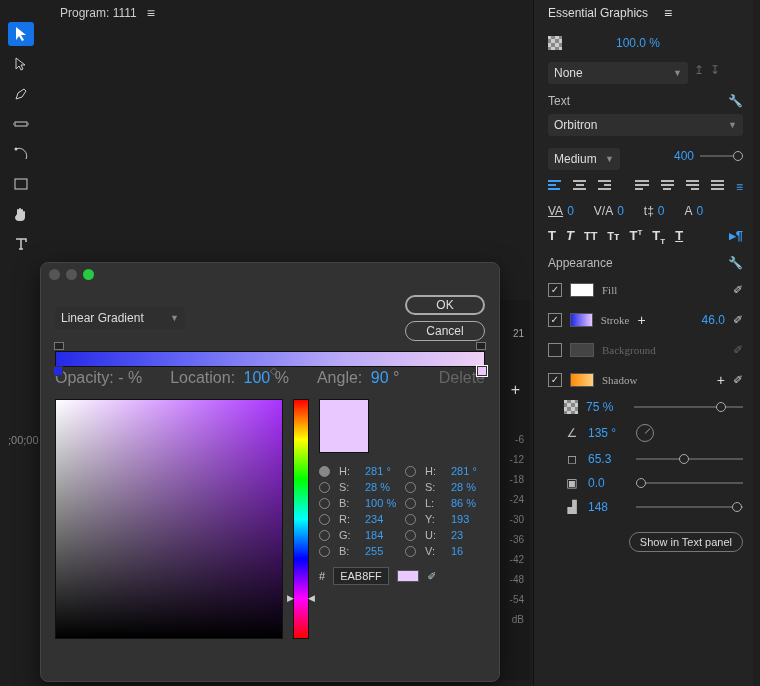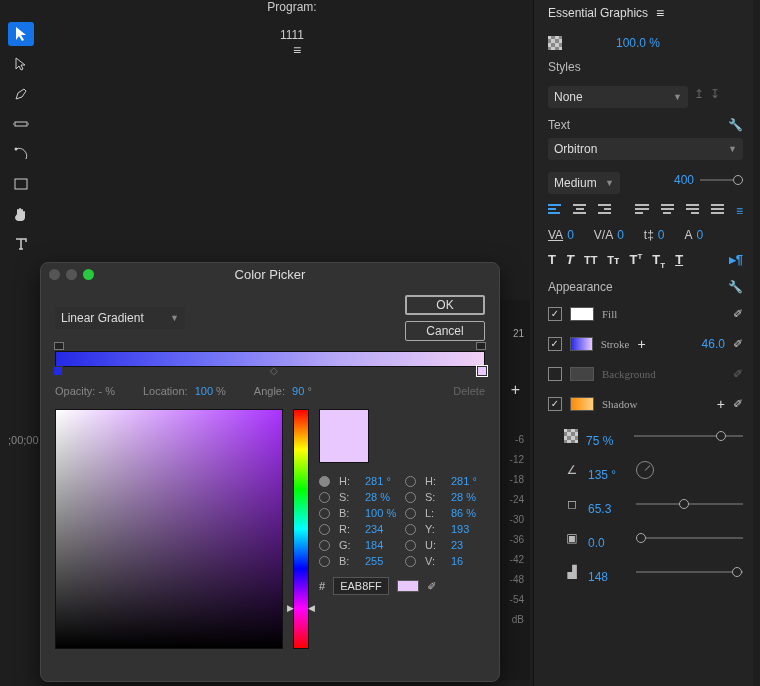--- a/index.html
+++ b/index.html
@@ -4,31 +4,31 @@
 <style>
   * { box-sizing: border-box; margin: 0; padding: 0; font-family: -apple-system, BlinkMacSystemFont, "Segoe UI", Arial, sans-serif; }
   body { background: #1e1e1e; width: 760px; height: 686px; color: #ccc; font-size: 12px; overflow: hidden; position: relative; }
 
   .left-tools { position: absolute; left: 8px; top: 22px; width: 30px; display: flex; flex-direction: column; gap: 6px; }
   .tool { width: 26px; height: 24px; display: flex; align-items: center; justify-content: center; color: #ccc; border-radius: 3px; cursor: pointer; }
   .tool.active { background: #1473e6; }
   .tool svg { width: 16px; height: 16px; }
 
   .program-panel { position: absolute; left: 46px; top: 0; width: 478px; }
-  .program-header { height: 26px; display: flex; align-items: center; padding-left: 14px; color: #ccc; flex-direction: column; }
+  .program-header { height: 26px; display: flex; align-items: center; padding-left: 14px; color: #ccc; }
   .program-header .menu { margin-left: 10px; font-size: 14px; }
   .monitor { margin: 4px 14px 0 20px; width: 440px; height: 230px; background: #000; border: 2px solid #161616; position: relative; }
   .text-layer { position: absolute; left: 14px; top: 102px; width: 412px; height: 106px; border: 1px solid #2c6dd6; }
   .pr-text-shadow { position: absolute; left: 28px; top: 128px; font-size: 74px; font-weight: 700; letter-spacing: -2px; color: #000; filter: blur(12px); text-shadow: 0 0 30px #ff9b2a, 0 0 18px #ff9b2a; font-family: "Arial Black", sans-serif; }
   .pr-text { position: absolute; left: 18px; top: 110px; font-size: 74px; font-weight: 700; letter-spacing: -2px; color: #fff; -webkit-text-stroke: 6px #2c3ae2; font-family: "Arial Black", sans-serif; }
   .pr-text span { -webkit-text-stroke: 0; }
   .sel-handle { position: absolute; width: 6px; height: 6px; background: #fff; border: 1px solid #256ad1; }
 
   .right-panel { position: absolute; left: 533px; top: 0; width: 220px; height: 686px; background: #232323; border-left: 1px solid #111; overflow: hidden; padding: 0 10px 0 14px; }
-  .rp-header { height: 26px; display: flex; align-items: center; font-size: 12px; color: #ddd; }
+  .rp-header { height: 26px; display: flex; align-items: center; font-size: 12px; color: #ddd; gap: 8px; }
   .rp-header .menu { margin-left: 8px; font-size: 14px; }
   .section-title { font-size: 12px; color: #bbb; margin-top: 10px; display: flex; align-items: center; justify-content: space-between; }
   .dropdown { background: #2f2f2f; height: 22px; display: flex; align-items: center; padding: 0 6px; border-radius: 3px; margin-top: 6px; width: 140px; justify-content: space-between; color: #ddd; }
   .dropdown.full { width: 100%; }
   .dropdown .chev { font-size: 9px; color: #888; }
   .row { display: flex; align-items: center; gap: 6px; margin-top: 6px; }
   .blue-val { color: #3a9ff5; margin-left: 48px; }
   .slider-track { flex: 1; height: 2px; background: #555; position: relative; }
   .slider-track .thumb { position: absolute; right: 0; top: -4px; width: 10px; height: 10px; border: 1px solid #aaa; border-radius: 50%; background: #232323; }
   .align-row { display: flex; gap: 12px; margin-top: 10px; }
@@ -39,40 +39,40 @@
   .tstyle-row { display: flex; gap: 10px; margin-top: 10px; font-size: 13px; font-weight: 700; color: #ddd; align-items: baseline; }
   .app-row { display: flex; align-items: center; gap: 8px; margin-top: 10px; height: 20px; }
   .cb { width: 14px; height: 14px; border: 1px solid #888; background: #232323; display: flex; align-items: center; justify-content: center; font-size: 10px; }
   .cb.checked::after { content: "✓"; color: #ddd; }
   .swatch { width: 24px; height: 14px; border: 1px solid #555; }
   .app-row .label { flex: 1; color: #aaa; font-size: 11px; font-family: Liberation Serif, serif; }
   .plus { color: #ddd; font-size: 14px; }
   .shadow-props { margin-left: 16px; }
   .sp-row { display: flex; align-items: center; gap: 8px; margin-top: 10px; }
   .sp-ic { width: 16px; text-align: center; color: #bbb; }
-  .sp-val { color: #3a9ff5; width: 40px; margin-top: 10px; }
+  .sp-val { color: #3a9ff5; width: 40px; }
   .sp-slider { flex: 1; height: 2px; background: #555; position: relative; }
   .sp-slider .thumb { position: absolute; top: -4px; width: 10px; height: 10px; border: 1px solid #aaa; border-radius: 50%; background: #232323; }
   .show-panel-btn { margin-top: 18px; margin-left: auto; border: 1px solid #777; border-radius: 10px; padding: 3px 10px; font-size: 11px; color: #ddd; width: fit-content; }
 
   .color-picker { position: absolute; left: 40px; top: 262px; width: 460px; height: 420px; background: #323232; border-radius: 8px; box-shadow: 0 8px 24px rgba(0,0,0,.6); border: 1px solid #444; }
   .cp-titlebar { height: 22px; display: flex; align-items: center; position: relative; padding-left: 8px; }
   .tl-dot { width: 11px; height: 11px; border-radius: 50%; background: #555; margin-right: 6px; }
   .tl-dot.g { background: #28c840; }
   .cp-title { position: absolute; left: 0; right: 0; text-align: center; color: #ddd; font-size: 13px; }
   .cp-body { padding: 10px 14px; }
   .cp-top { display: flex; align-items: center; justify-content: space-between; }
   .cp-top .dropdown { width: 130px; margin-top: 0; }
   .cp-btns { display: flex; flex-direction: column; gap: 6px; }
-  .cp-btn { width: 80px; height: 20px; border: 1px solid #aaa; border-radius: 2px; display: flex; align-items: center; justify-content: center; font-size: 12px; color: #ddd; }
+  .cp-btn { width: 80px; height: 20px; border: 1px solid #aaa; border-radius: 10px; display: flex; align-items: center; justify-content: center; font-size: 12px; color: #ddd; }
   .cp-btn.primary { border-width: 2px; }
   .grad-bar { margin-top: 10px; height: 16px; background: linear-gradient(to right, #2429e6, #6a6cf5, #b9a9f6, #f0d0f5); border: 1px solid #111; position: relative; }
   .grad-stop { position: absolute; bottom: -10px; width: 10px; height: 10px; background: #ddd; border: 1px solid #333; }
   .swatch-arrow { position: absolute; top: -10px; width: 10px; height: 8px; border: 1px solid #777; background: #222; }
-  .grad-readout { display: flex; gap: 28px; margin-top: 18px; color: #888; font-size: 11px; align-items: center; }
+  .grad-readout { display: flex; gap: 28px; margin-top: 2px; color: #888; font-size: 16px; align-items: center; }
   .grad-readout .v { color: #3a9ff5; margin-left: 4px; }
   .grad-readout .delete { margin-left: auto; color: #666; }
   .cp-main { display: flex; gap: 10px; margin-top: 12px; }
   .field { width: 236px; height: 240px; background: linear-gradient(to bottom, rgba(0,0,0,0), #000), linear-gradient(to right, #fff, #aa33ff); border: 1px solid #111; position: relative; }
   .hue { width: 16px; height: 240px; background: linear-gradient(to bottom, #ff0000, #ffff00, #00ff00, #00ffff, #0000ff, #ff00ff, #ff0000); border: 1px solid #111; }
   .right-col { flex: 1; }
   .preview { width: 50px; height: 54px; background: #e8c8ff; border: 1px solid #111; margin-bottom: 12px; }
   .val-grid { display: grid; grid-template-columns: 14px 20px 34px 14px 20px 34px; gap: 4px 6px; align-items: center; font-size: 11px; color: #bbb; }
   .val-grid .r { width: 11px; height: 11px; border: 1px solid #888; border-radius: 50%; }
   .val-grid .v { color: #3a9ff5; }
@@ -162,23 +162,20 @@
   <div class="rp-header">
     <span>Essential Graphics</span>
     <span class="menu">≡</span>
   </div>
 
   <div class="row" style="margin-top:10px">
     <span style="width:14px;height:14px;background:repeating-conic-gradient(#888 0 25%,#ccc 0 50%) 50%/8px 8px"></span>
     <span class="blue-val">100.0 %</span>
   </div>
 
-  <div class="section-title">
-      <span>Styles</span>
-    </div>
   <div class="row">
     <div class="dropdown">
         <span>None</span>
         <span class="chev">▼</span>
       </div>
     <span style="color:#666">↥</span>
     <span style="color:#666">↧</span>
   </div>
 
   <div class="section-title">
@@ -328,28 +325,28 @@
     <div class="sp-row">
         <span class="sp-ic">▟</span>
         <span class="sp-val">148</span>
         <div class="sp-slider">
           <div class="thumb" style="left:90%"></div>
         </div>
       </div>
   </div>
 
 
+  <div class="show-panel-btn">Show in Text panel</div>
 </div>
 
 <div class="color-picker">
   <div class="cp-titlebar">
     <div class="tl-dot"></div>
     <div class="tl-dot"></div>
     <div class="tl-dot g"></div>
-    <div class="cp-title">Color Picker</div>
   </div>
   <div class="cp-body">
     <div class="cp-top">
       <div class="dropdown">
           <span>Linear Gradient</span>
           <span class="chev">▼</span>
         </div>
       <div class="cp-btns">
         <div class="cp-btn primary">OK</div>
         <div class="cp-btn">Cancel</div>

